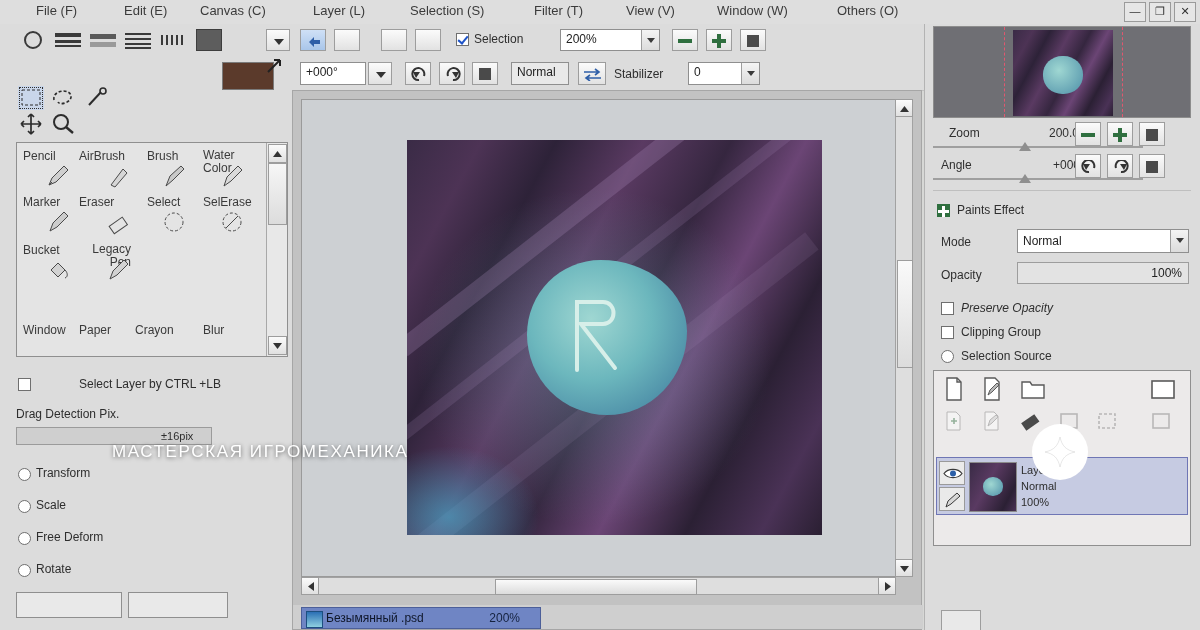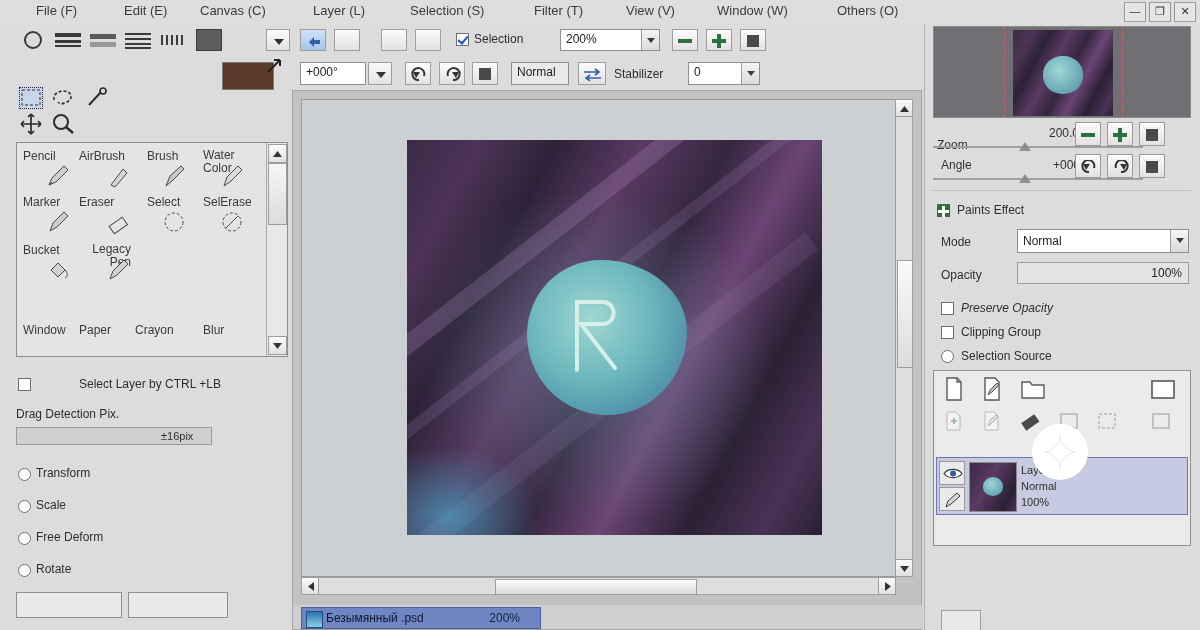--- a/index.html
+++ b/index.html
@@ -461,21 +461,21 @@
   <div class="rightpanel">
 
     <div class="navbox">
       <div class="navimg">
         <div class="navblob"></div>
       </div>
       <div class="guide" style="left:70px;"></div>
       <div class="guide" style="left:188px;"></div>
     </div>
 
-    <span class="panelrow" style="left:12px;top:102px;margin-top:12px;">Zoom</span>
+    <span class="panelrow" style="left:24px;top:102px;">Zoom</span>
     <span class="panelrow" style="left:124px;top:102px;">200.0%</span>
 
     <div style="position:absolute;left:8px;top:118px;width:258px;height:10px;">
       <div style="position:absolute;left:0;top:4px;width:210px;height:2px;background:#9f9f9f;"></div>
       <div style="position:absolute;left:86px;top:0;width:0;height:0;border-left:6px solid transparent;border-right:6px solid transparent;border-bottom:9px solid #8f8f8f;"></div>
     </div>
 
     <span class="panelrow" style="left:16px;top:134px;">Angle</span>
     <span class="panelrow" style="left:128px;top:134px;">+000Я</span>
     <div style="position:absolute;left:8px;top:150px;width:258px;height:10px;">
@@ -627,14 +627,15 @@
 
     <div style="position:absolute;left:16px;top:586px;width:40px;height:22px;background:#e9e9e9;border:1px solid #9d9d9d;box-sizing:border-box;"></div>
   </div>
 
   <div class="sparkle">
     <svg width="34" height="34" viewBox="0 0 34 34">
         <path d="M17 2 C19 11 23 15 32 17 C23 19 19 23 17 32 C15 23 11 19 2 17 C11 15 15 11 17 2 Z" fill="#ffffff" stroke="#cfcfcf" stroke-width="0.5"></path>
       </svg>
   </div>
 
+  <div class="brand">МАСТЕРСКАЯ ИГРОМЕХАНИКА</div>
 
 </div>
 
 </body></html>

